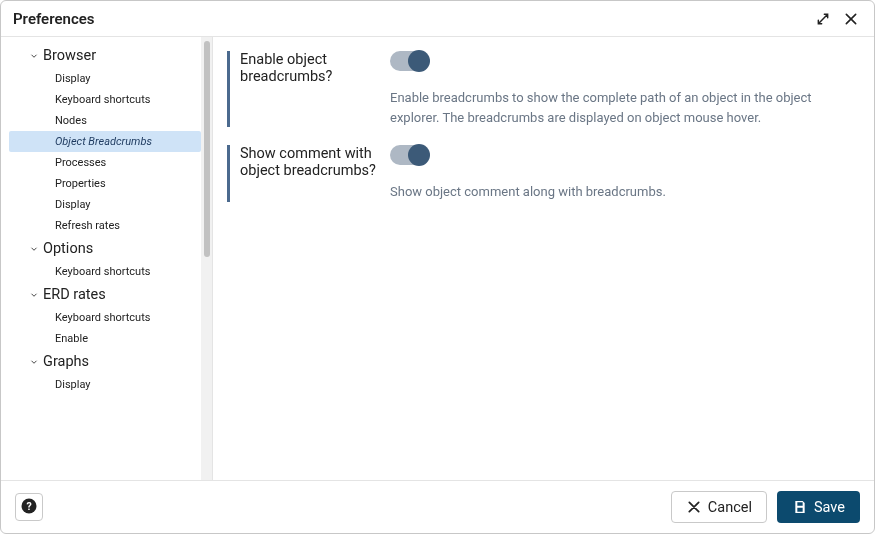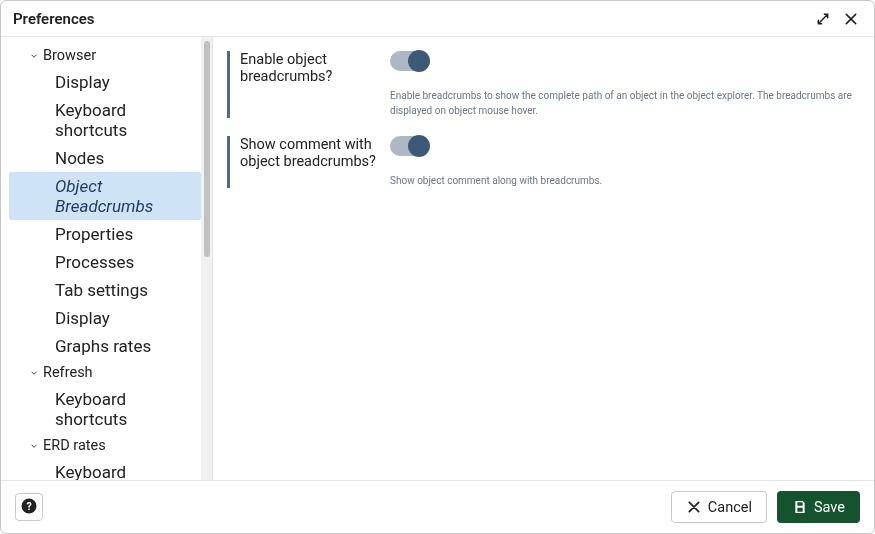--- a/index.html
+++ b/index.html
@@ -11,38 +11,38 @@
   .titlebar .wicon svg { width: 16px; height: 16px; stroke: #222; }
   .body { flex: 1; display: flex; overflow: hidden; border-bottom: 1px solid #e4e4e4; }
   .sidebar-wrap { width: 212px; flex: none; display: flex; position: relative; }
   .sidebar { flex: 1; overflow-y: auto; padding: 6px 0 6px 8px; }
   .scroll-rail { width: 12px; background: #f1f1f1; display: flex; justify-content: center; border-right: 1px solid #e4e4e4; }
   .scroll-thumb { width: 6px; border-radius: 3px; background: #c1c1c1; margin-top: 4px; height: 216px; }
   .group-header { display: flex; align-items: center; padding: 4px 6px 4px 18px; cursor: pointer; }
   .group-header .chev { width: 14px; text-align: center; margin-right: 2px; }
   .group-header .chev svg { width: 10px; height: 10px; stroke: #222; fill: none; stroke-width: 2; }
   .group-header .lbl { font-size: 14.5px; color: #222; }
-  .leaf { padding: 4px 6px 4px 46px; cursor: pointer; font-size: 17px; color: #222; }
+  .leaf { padding: 4px 6px 4px 46px; cursor: pointer; font-size: 11px; color: #222; }
   .leaf.selected { background: #cfe3f7; color: #1e3a5f; border-radius: 2px; font-style: italic; }
   .content { flex: 1; padding: 14px 20px 10px 14px; overflow-y: auto; position: relative; }
   .setting { display: flex; border-left: 3px solid #4b6a8e; padding-left: 10px; margin-bottom: 18px; }
   .setting .setting-label { width: 150px; flex: none; font-size: 14.5px; color: #222; }
   .setting .setting-body { flex: 1; }
   .toggle { width: 38px; height: 20px; background: #aeb8c4; border-radius: 10px; position: relative; display: inline-block; cursor: pointer; }
   .toggle .knob { position: absolute; top: -1px; right: -2px; width: 22px; height: 22px; border-radius: 50%; background: #3c5a78; }
-  .setting-desc { margin-top: 14px; color: #6a7685; font-size: 10px; line-height: 1.5; }
+  .setting-desc { margin-top: 14px; color: #6a7685; font-size: 13px; line-height: 1.5; }
   .footer { height: 52px; display: flex; align-items: center; padding: 0 14px; }
   .help-btn { width: 28px; height: 28px; border: 1px solid #c9c9c9; border-radius: 4px; display: flex; align-items: center; justify-content: center; background: #fff; cursor: pointer; }
   .help-btn svg { width: 18px; height: 18px; }
   .footer .spacer { flex: 1; }
   .btn { height: 32px; border-radius: 4px; display: inline-flex; align-items: center; padding: 0 14px; font-size: 14.5px; cursor: pointer; border: 1px solid transparent; }
   .btn .bicon { width: 16px; height: 16px; margin-right: 6px; display: inline-flex; align-items: center; justify-content: center; }
   .btn-cancel { background: #fff; color: #222; border-color: #c9c9c9; margin-right: 10px; }
   .btn-cancel .bicon svg { stroke: #222; }
-  .btn-save { background: #14532d; color: #fff; }
+  .btn-save { background: #0c4a6e; color: #fff; }
   .btn-save .bicon svg { stroke: #fff; fill: #fff; }
 </style>
 </head>
 <body>
 
 <div class="dialog">
 
   <div class="titlebar">
     <div class="title">Preferences</div>
     <div class="wicon">
@@ -64,40 +64,39 @@
           <div class="group-header">
             <span class="chev"><svg viewBox="0 0 24 24">
                 <polyline points="6 9 12 15 18 9"></polyline>
               </svg></span>
             <span class="lbl">Browser</span>
           </div>
           <div class="leaf">Display</div>
           <div class="leaf">Keyboard shortcuts</div>
           <div class="leaf">Nodes</div>
           <div class="leaf selected">Object Breadcrumbs</div>
+          <div class="leaf">Processes</div>
           <div class="leaf">Properties</div>
-          <div class="leaf">Processes</div>
-          <div class="leaf">Tab settings</div>
           <div class="leaf">Display</div>
-          <div class="leaf">Graphs rates</div>
+          <div class="leaf">Refresh rates</div>
           <div class="group-header">
             <span class="chev"><svg viewBox="0 0 24 24">
                 <polyline points="6 9 12 15 18 9"></polyline>
               </svg></span>
-            <span class="lbl">Refresh</span>
+            <span class="lbl">Options</span>
           </div>
           <div class="leaf">Keyboard shortcuts</div>
           <div class="group-header">
             <span class="chev"><svg viewBox="0 0 24 24">
                 <polyline points="6 9 12 15 18 9"></polyline>
               </svg></span>
             <span class="lbl">ERD rates</span>
           </div>
           <div class="leaf">Keyboard shortcuts</div>
-          <div class="leaf">Object</div>
+          <div class="leaf">Enable</div>
           <div class="group-header">
             <span class="chev"><svg viewBox="0 0 24 24">
                 <polyline points="6 9 12 15 18 9"></polyline>
               </svg></span>
             <span class="lbl">Graphs</span>
           </div>
           <div class="leaf">Display</div>
         </div>
       <div class="scroll-rail">
         <div class="scroll-thumb"></div>

